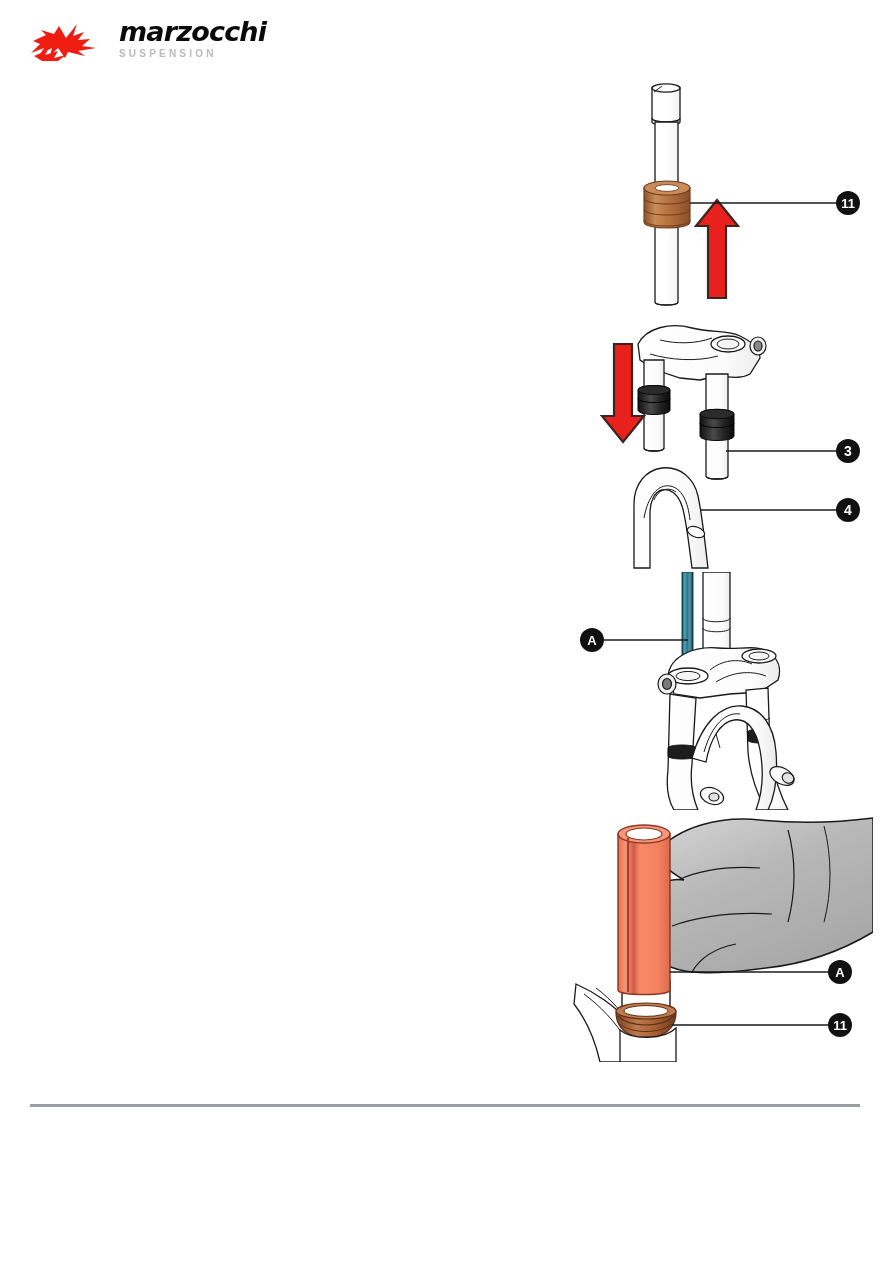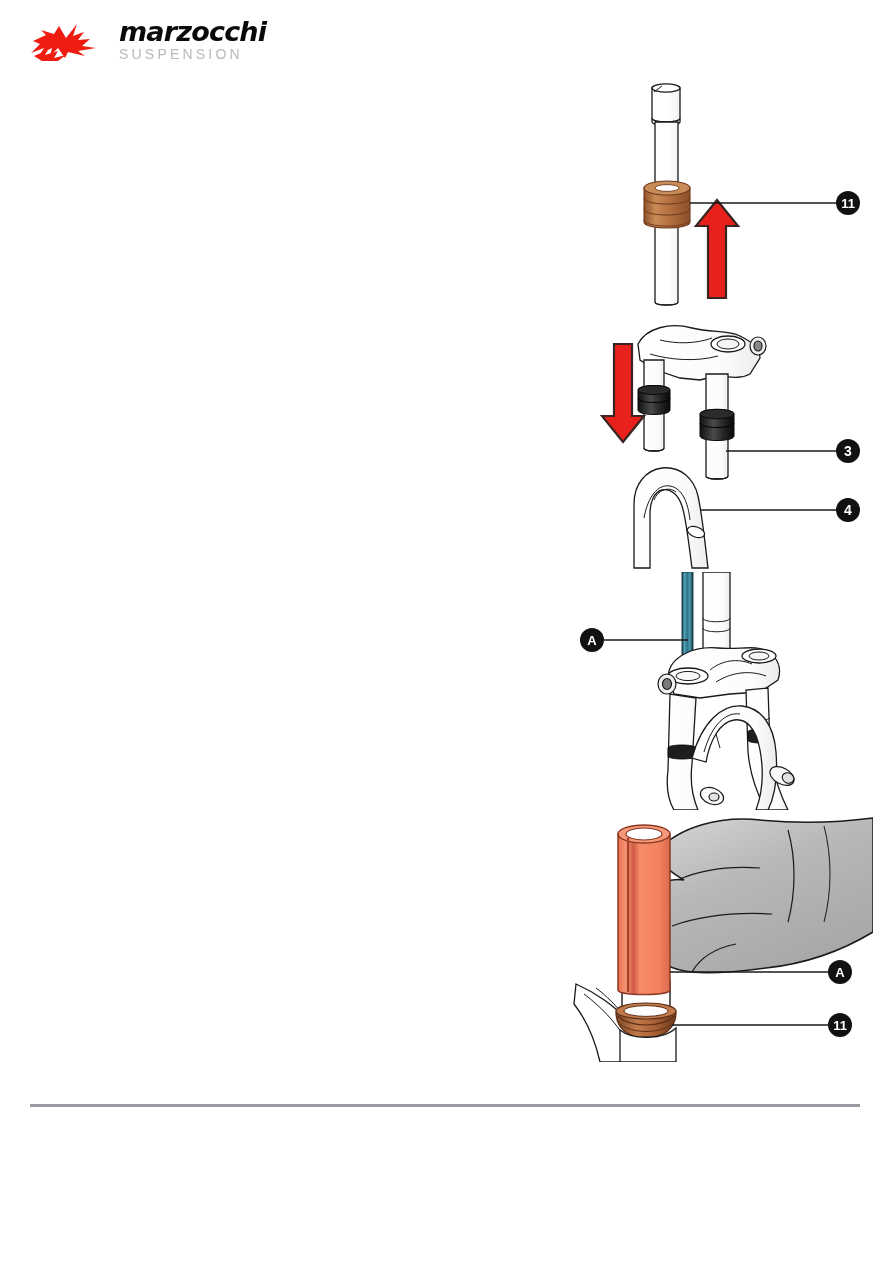--- a/index.html
+++ b/index.html
@@ -49,22 +49,22 @@
     font-family: "DejaVu Sans", sans-serif;
     font-size: 27px;
     font-weight: bold;
     font-style: italic;
     letter-spacing: -0.8px;
     color: #0a0a0a;
     line-height: 28px;
   }
   .brand-sub {
     font-family: "Liberation Sans", sans-serif;
-    font-size: 14px;
-    font-weight: normal;
+    font-size: 10px;
+    font-weight: bold;
     letter-spacing: 3.2px;
     color: #b9b9b9;
     line-height: 14px;
     margin-top: 1px;
   }
 
   
   .figures {
     position: absolute;
     left: 540px;

